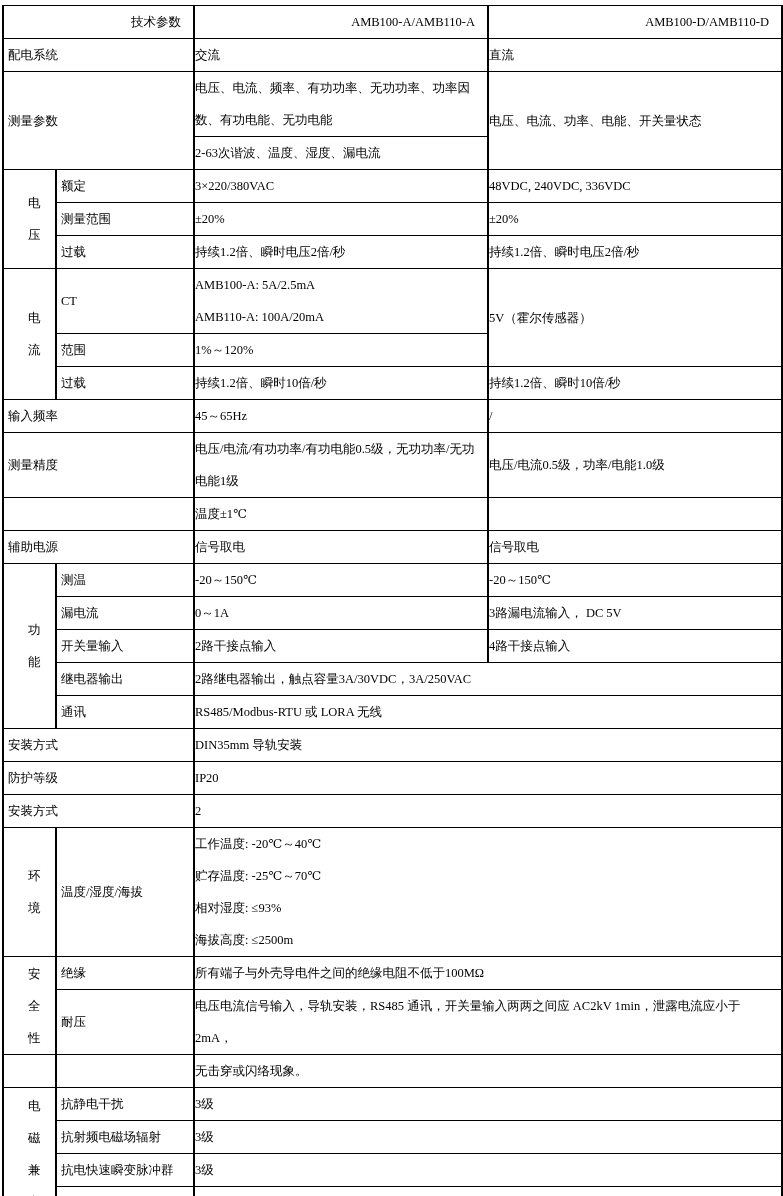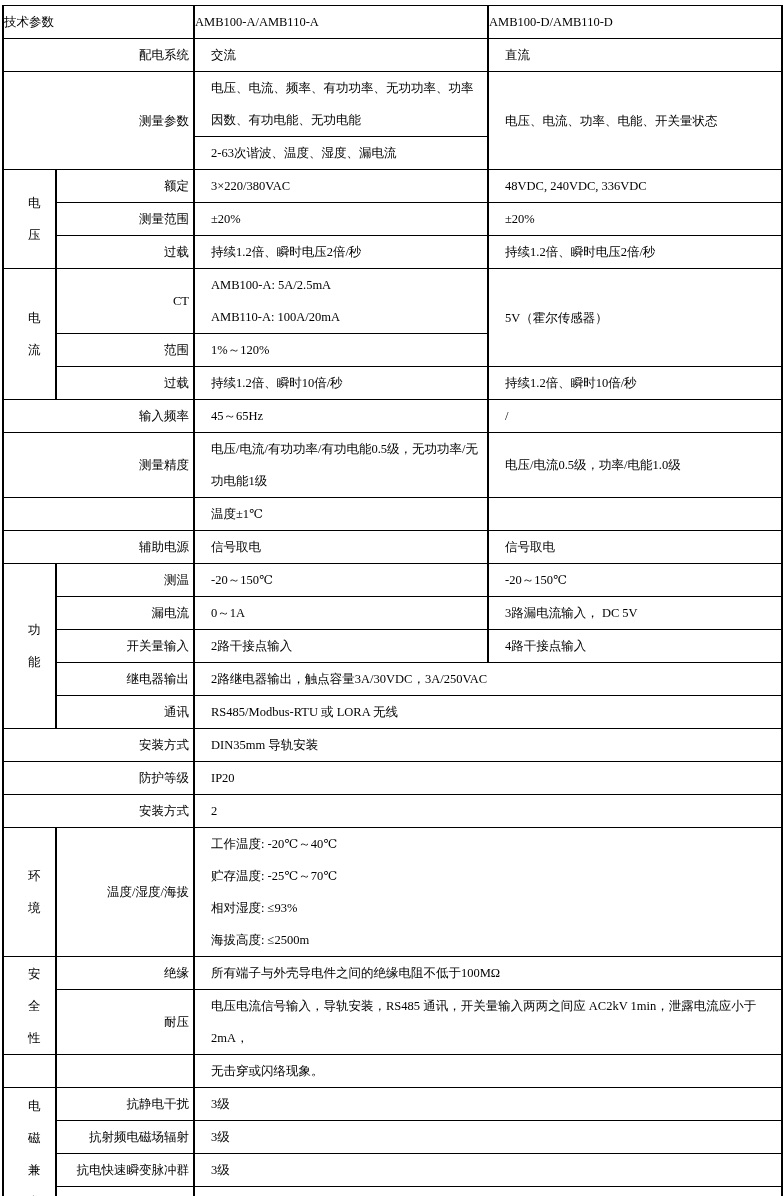--- a/index.html
+++ b/index.html
@@ -28,32 +28,32 @@
     overflow: hidden;
     word-break: break-word;
   }
   
   td.grp {
     text-align: center;
     padding: 0 24px;
   }
   
   td.lbl {
-    text-align: right;
+    text-align: left;
     padding: 0 4px;
   }
   
   td.val {
     text-align: left;
-    padding: 0 6px 0 16px;
+    padding: 0 6px 0 0;
   }
   
   td.hdr {
-    text-align: left;
-    padding: 0 0;
+    text-align: right;
+    padding: 0 12px;
   }
   
   td.pre {
     white-space: pre-line;
   }
 </style>
 </head>
 <body>
 
 <table class="spec">

